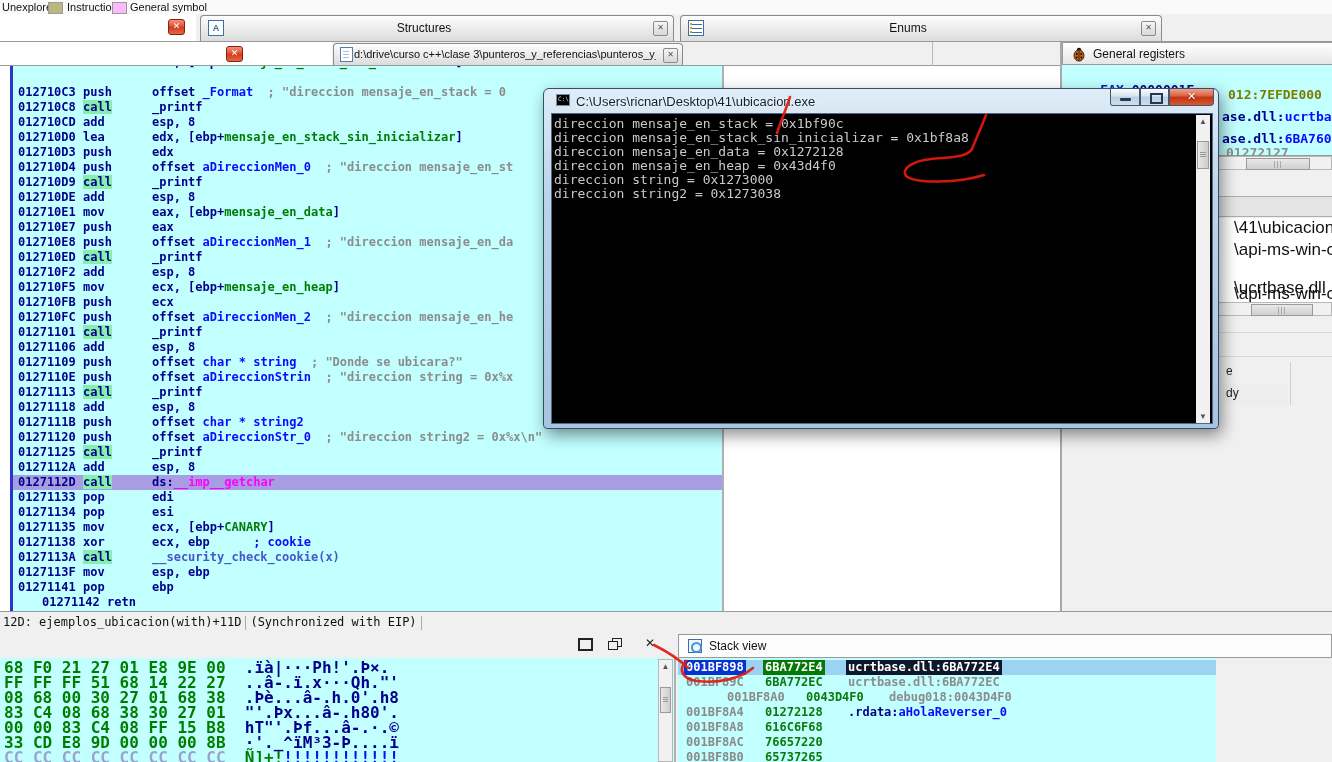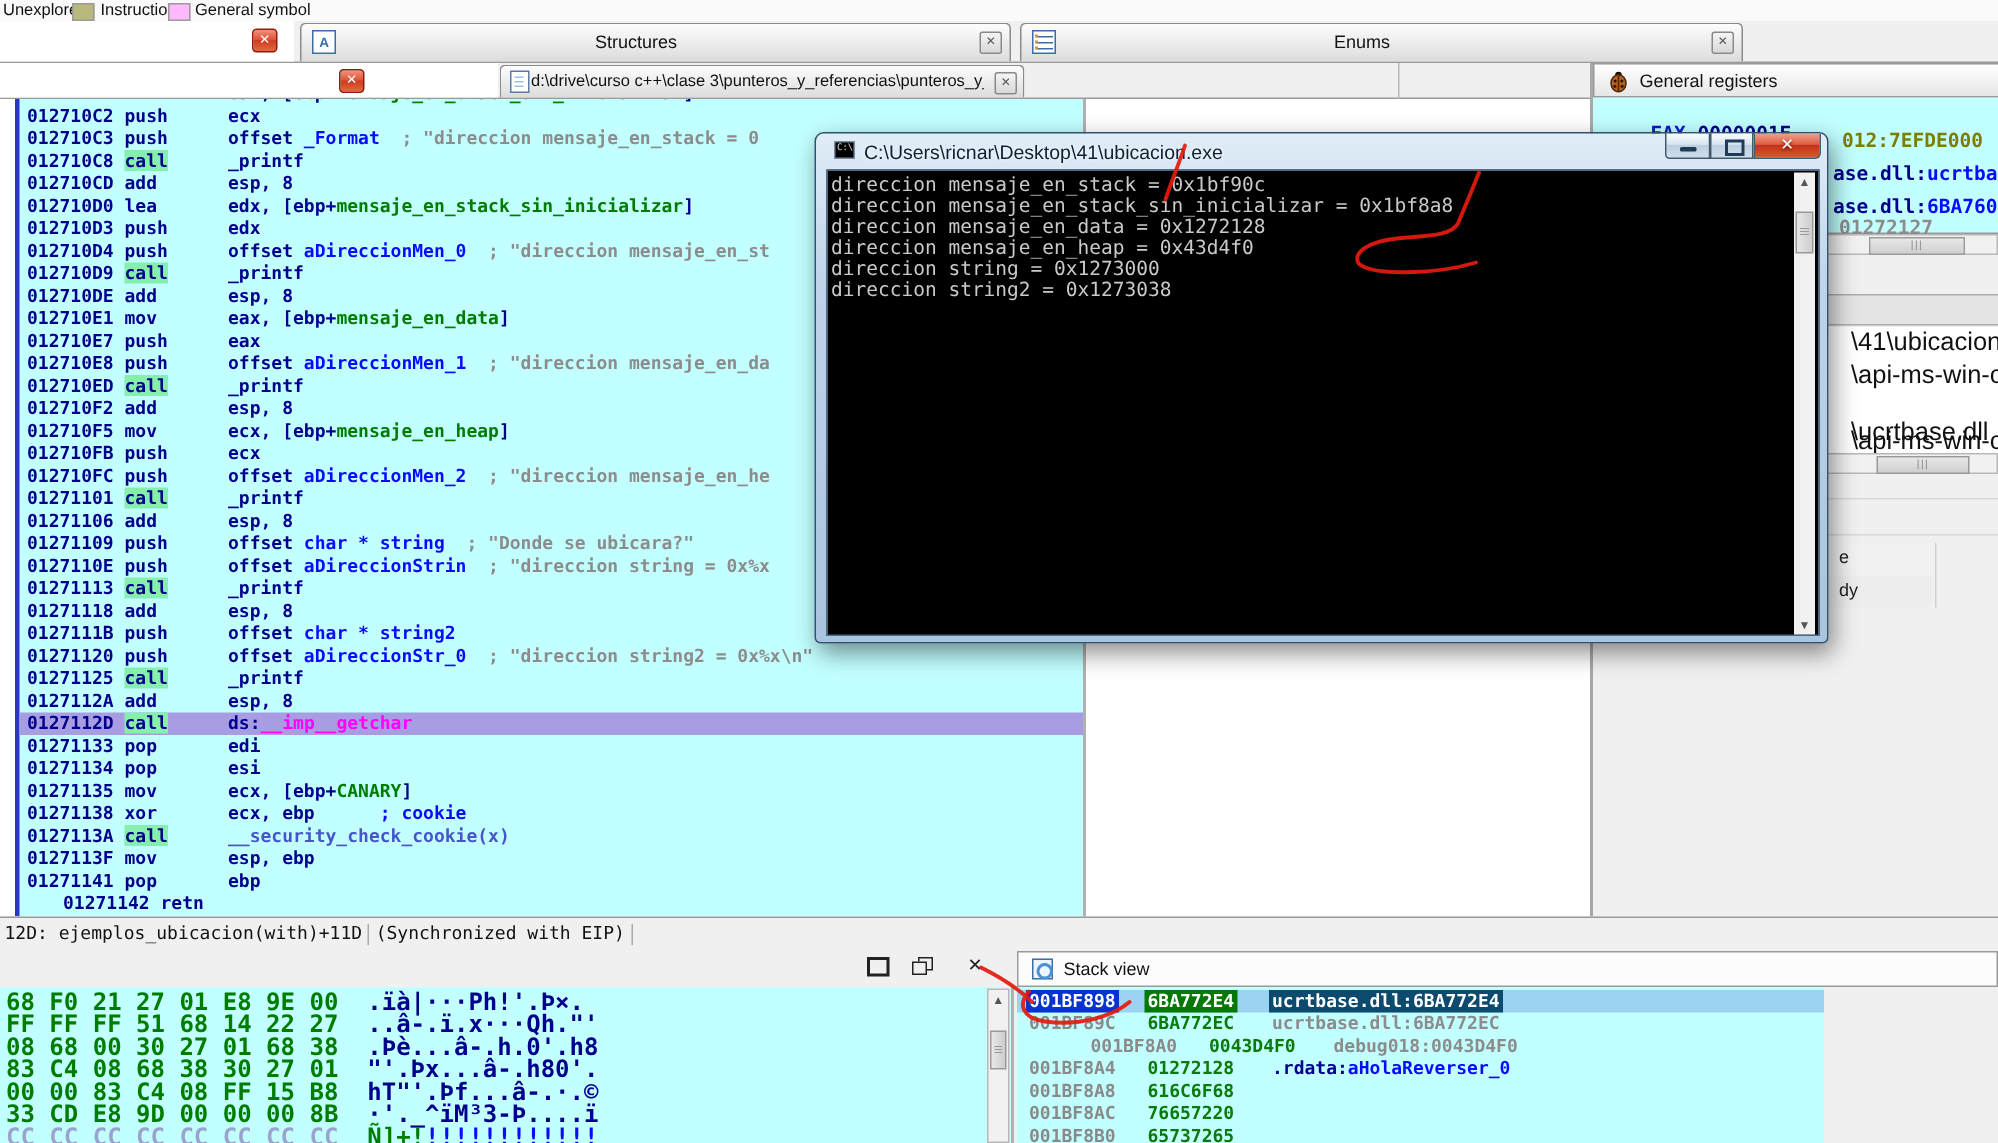--- a/index.html
+++ b/index.html
@@ -90,21 +90,21 @@
        background:repeating-linear-gradient(#9a9a9a 0,#9a9a9a 1px,transparent 1px,transparent 2px);}
   
   #stackpane{left:678px;top:658px;width:538px;height:104px;background:#c2ffff;overflow:hidden;}
   .stkrow{position:absolute;left:0;width:100%;height:15px;line-height:15px;font-family:"DejaVu Sans Mono",monospace;font-size:12px;font-weight:bold;white-space:pre;}
   .stkrow.sel{background:#9cd2f2;}
   .sc-addr{position:absolute;left:6px;padding:0 2px;}
   .sc-val{position:absolute;left:85px;padding:0 2px;}
   .sc-desc{position:absolute;left:168px;padding:0 2px;}
   .sel .sc-addr{background:#0633cf;color:#fff;}
   .sel .sc-val{background:#067806;color:#fff;}
-  .sel .sc-desc{background:#0c4a6e;color:#fff;}
+  .sel .sc-desc{background:#0f172a;color:#fff;}
   .u-addr{color:#8a8a8a}.u-val{color:#0a7a0a}
   
   #console{left:543px;top:88px;width:676px;height:341px;z-index:10;
        background:linear-gradient(#e0edf8,#bed4ea 30%,#a9c4de);
        border:1px solid #30506e;border-radius:6px 6px 4px 4px;box-sizing:border-box;
        box-shadow:3px 6px 16px rgba(0,0,0,.45);}
   #console-title{position:absolute;left:32px;top:5px;font-size:13px;color:#102030;text-shadow:0 0 3px #fff;white-space:nowrap;}
   #console-icon{position:absolute;left:12px;top:5px;width:14px;height:12px;background:#000;border:1px solid #7a8aa0;box-sizing:border-box;}
   #console-icon i{position:absolute;left:1px;top:1px;font-style:normal;color:#ddd;font-size:6px;line-height:6px;font-family:"DejaVu Sans Mono",monospace;}
   .cwbtn{position:absolute;top:0;height:17px;border:1px solid #43586b;border-top:none;box-sizing:border-box;
@@ -183,21 +183,20 @@
       <circle cx="10.4" cy="11.5" r="1" fill="#2a1305"></circle>
   </svg>
   <span style="position:absolute;left:30px;top:4px;">General registers</span>
 </div>
 
 <div id="listing" class="abs">
   <div class="gutter"></div>
   <div class="blueline"></div>
   <div id="asm-rows" style="position:absolute;left:0;top:0;width:100%;height:100%;">
       <div class="asmrow" style="top: -11px;"><span class="ra"></span><span class="rm"><span class="mt"></span></span><span class="t-nav">eax, [ebp+</span><span class="t-grn">mensaje_en_stack_sin_inicializar</span><span class="t-nav">]</span></div>
-      <div class="asmrow" style="top: 4px;"><span class="ra">012710C2</span><span class="rm"><span class="mt">push</span></span><span class="t-nav">ecx</span></div>
       <div class="asmrow" style="top: 19px;"><span class="ra">012710C3</span><span class="rm"><span class="mt">push</span></span><span class="t-nav">offset </span><span class="t-blu">_Format</span><span class="t-gry">  ; "direccion mensaje_en_stack = 0</span></div>
       <div class="asmrow" style="top: 34px;"><span class="ra">012710C8</span><span class="rm"><span class="mt yl">call</span></span><span class="t-nav">_printf</span></div>
       <div class="asmrow" style="top: 49px;"><span class="ra">012710CD</span><span class="rm"><span class="mt">add</span></span><span class="t-nav">esp, 8</span></div>
       <div class="asmrow" style="top: 64px;"><span class="ra">012710D0</span><span class="rm"><span class="mt">lea</span></span><span class="t-nav">edx, [ebp+</span><span class="t-grn">mensaje_en_stack_sin_inicializar</span><span class="t-nav">]</span></div>
       <div class="asmrow" style="top: 79px;"><span class="ra">012710D3</span><span class="rm"><span class="mt">push</span></span><span class="t-nav">edx</span></div>
       <div class="asmrow" style="top: 94px;"><span class="ra">012710D4</span><span class="rm"><span class="mt">push</span></span><span class="t-nav">offset </span><span class="t-blu">aDireccionMen_0</span><span class="t-gry">  ; "direccion mensaje_en_st</span></div>
       <div class="asmrow" style="top: 109px;"><span class="ra">012710D9</span><span class="rm"><span class="mt yl">call</span></span><span class="t-nav">_printf</span></div>
       <div class="asmrow" style="top: 124px;"><span class="ra">012710DE</span><span class="rm"><span class="mt">add</span></span><span class="t-nav">esp, 8</span></div>
       <div class="asmrow" style="top: 139px;"><span class="ra">012710E1</span><span class="rm"><span class="mt">mov</span></span><span class="t-nav">eax, [ebp+</span><span class="t-grn">mensaje_en_data</span><span class="t-nav">]</span></div>
       <div class="asmrow" style="top: 154px;"><span class="ra">012710E7</span><span class="rm"><span class="mt">push</span></span><span class="t-nav">eax</span></div>

